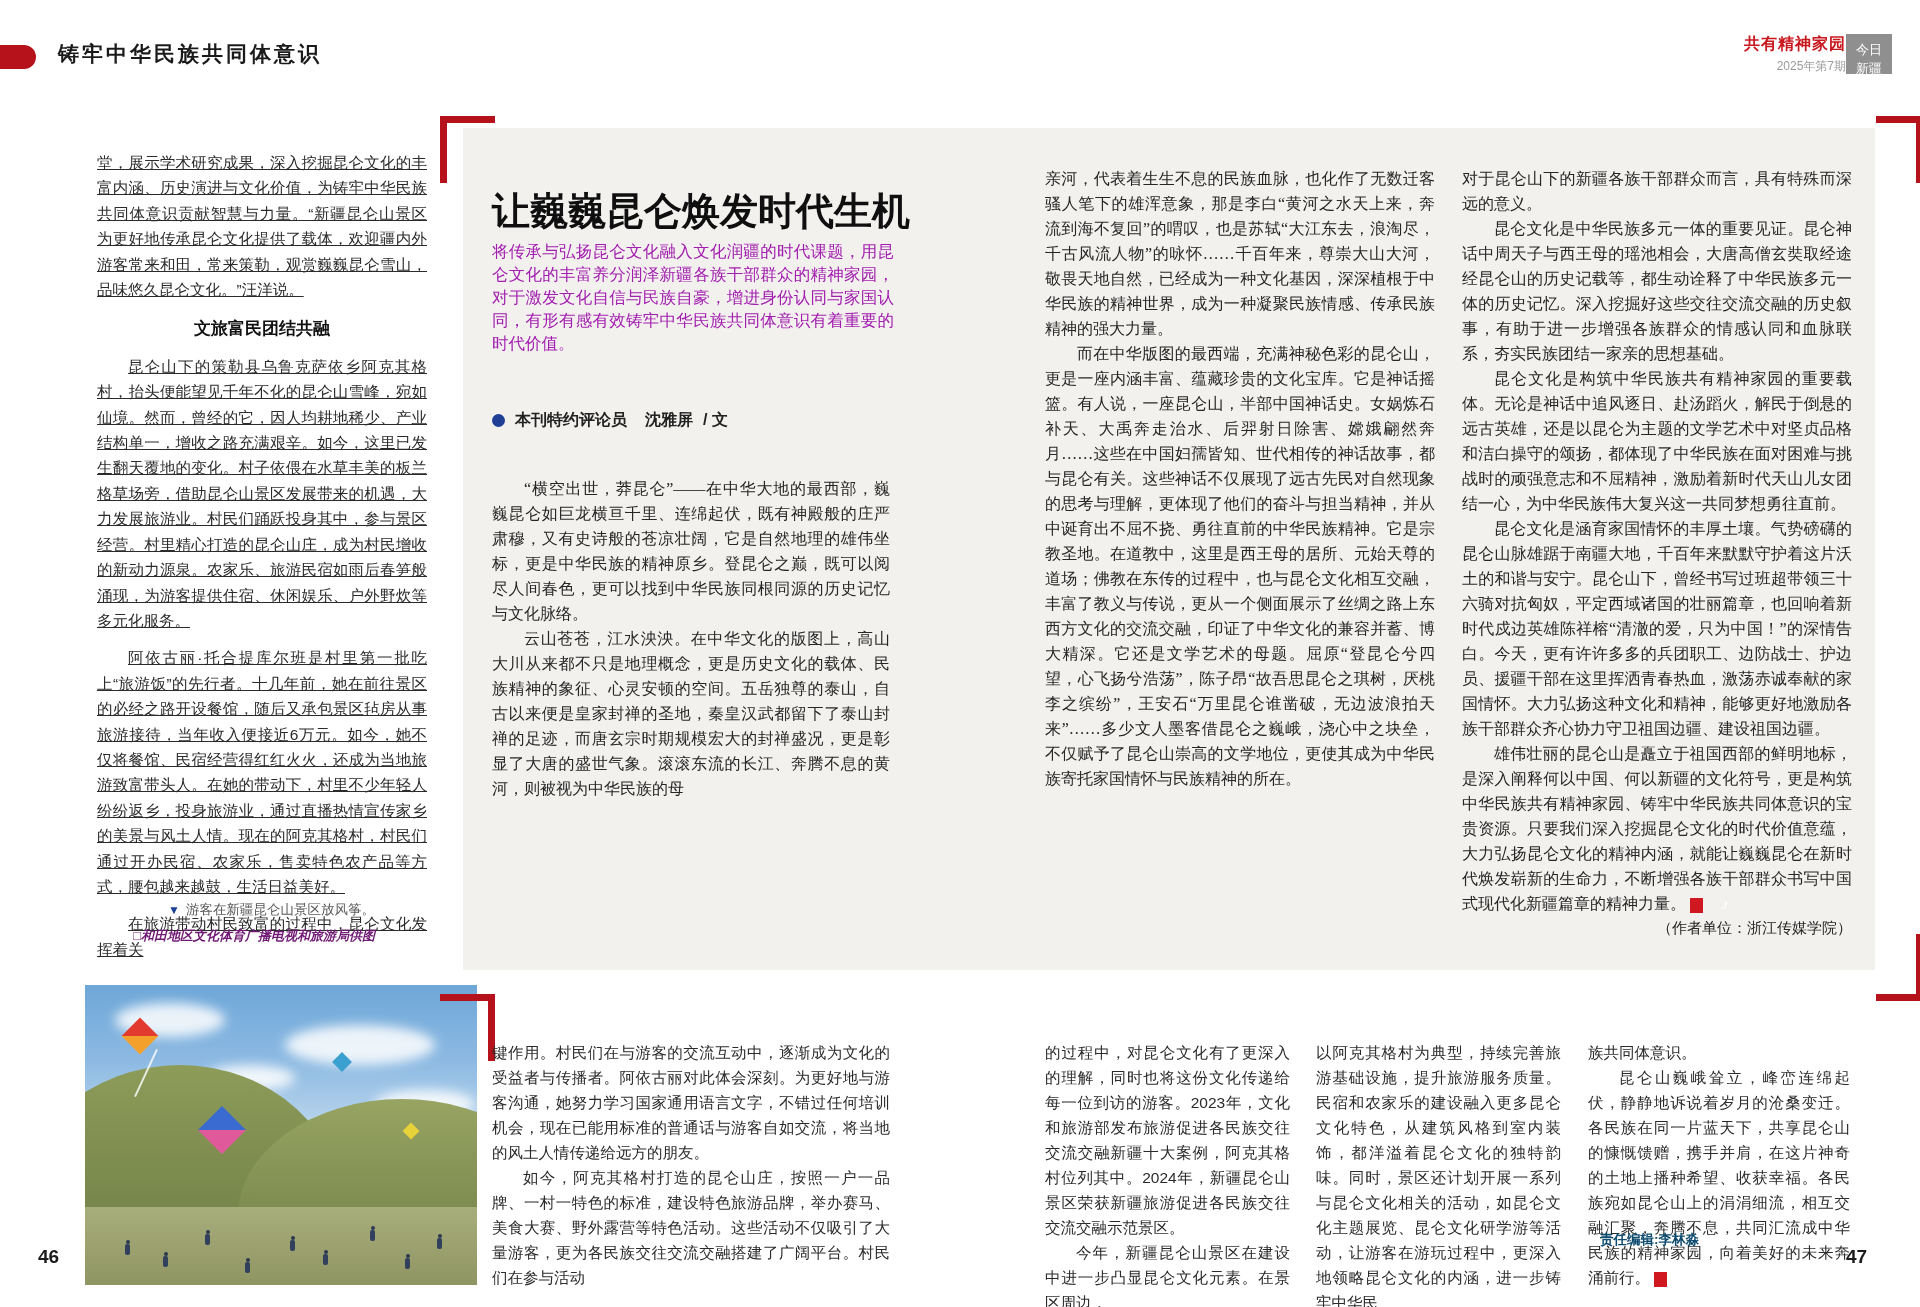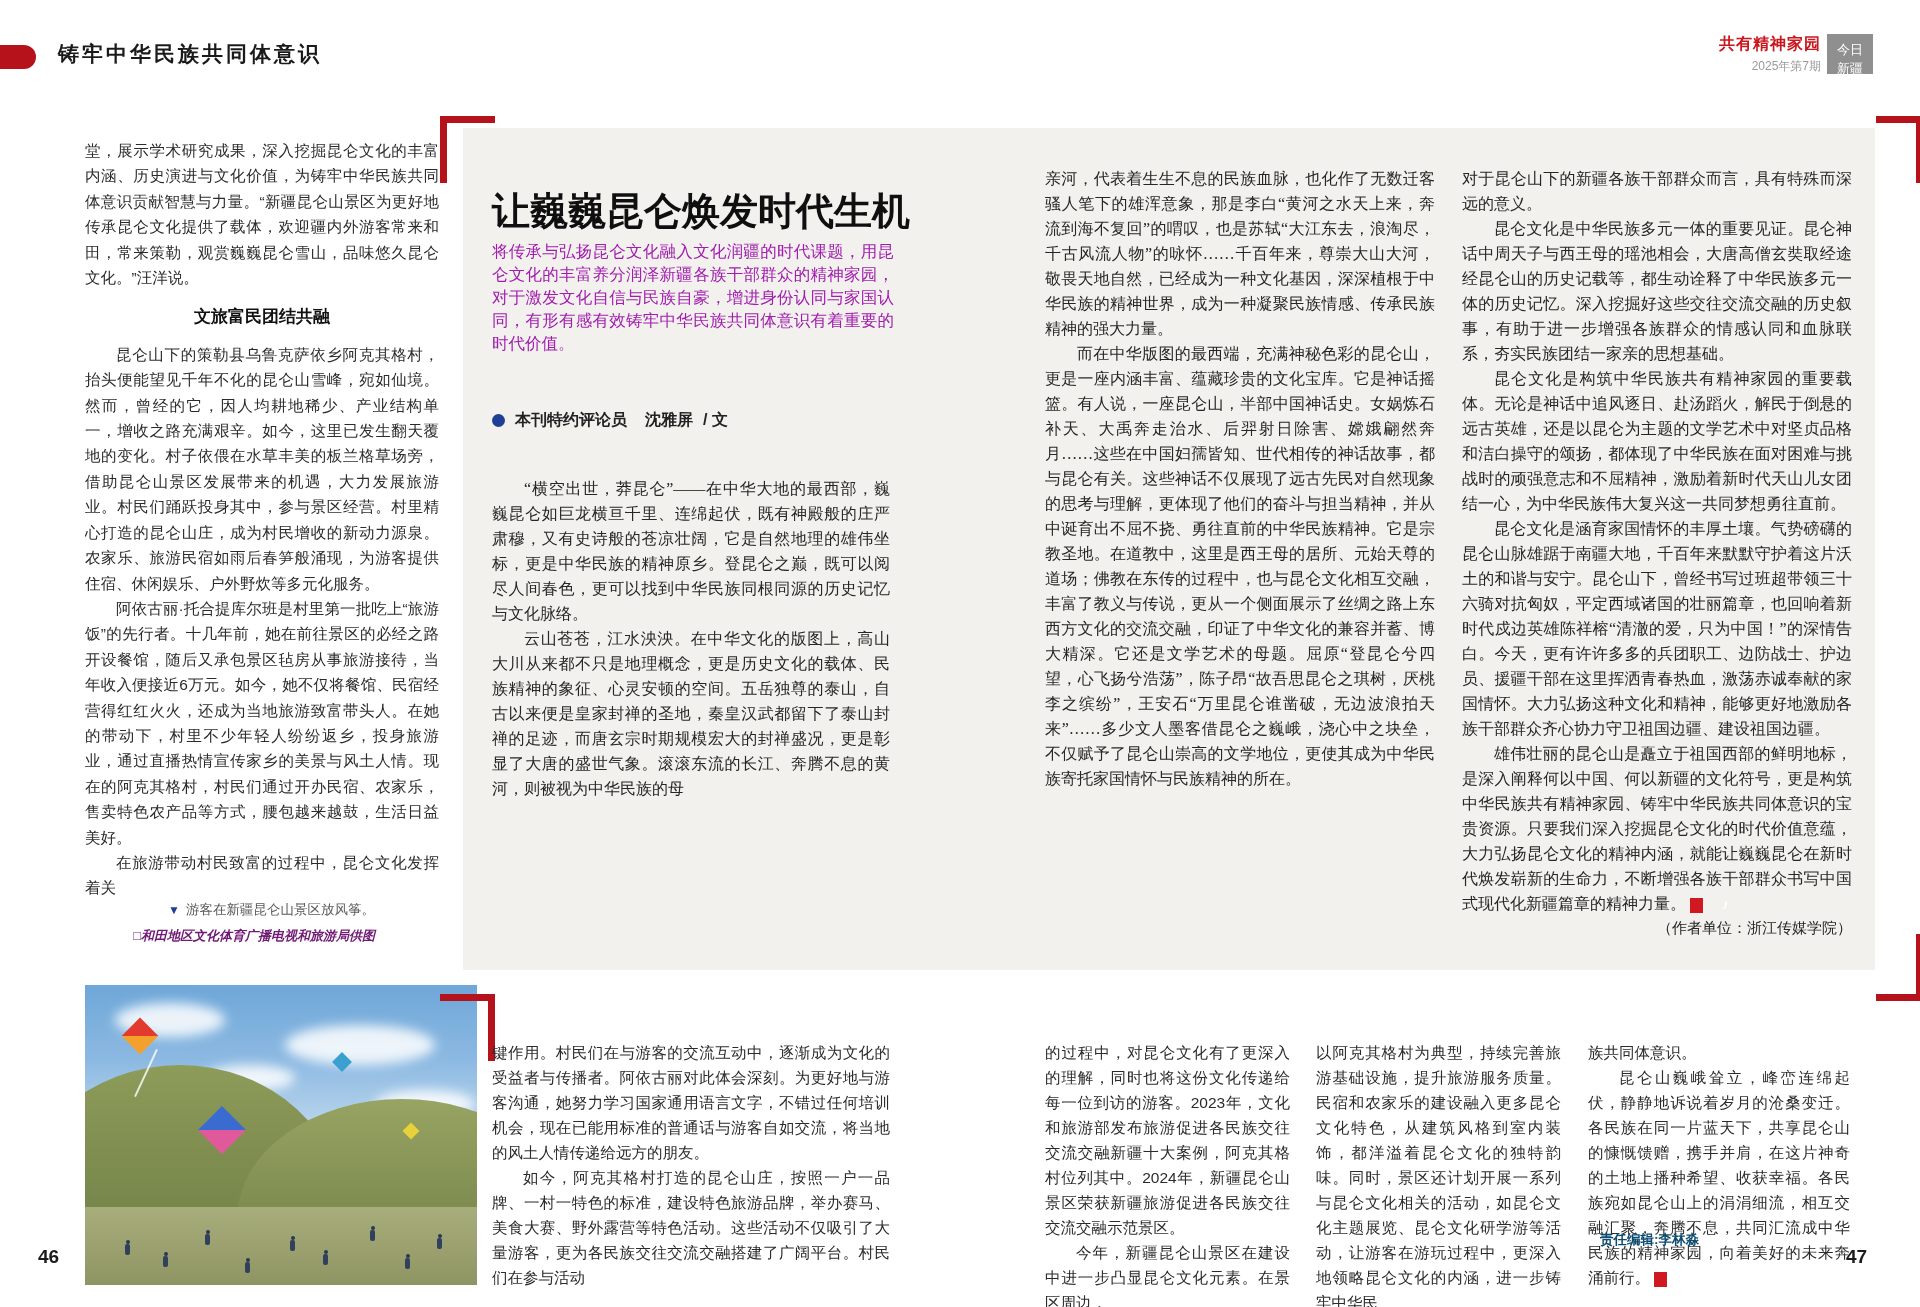--- a/index.html
+++ b/index.html
@@ -4,31 +4,31 @@
 <style>
   html,body{margin:0;padding:0;}
   body{width:1920px;height:1307px;position:relative;background:#ffffff;
        font-family:"Liberation Sans",sans-serif;color:#222;}
   .abs{position:absolute;}
   
   .hdr-badge{left:0;top:45px;width:36px;height:24px;background:#b5121b;
              border-radius:0 12px 12px 0;}
   .hdr-title{left:58px;top:40px;font-size:21px;font-weight:bold;color:#1a1a1a;
              font-family:Liberation Sans, sans-serif;letter-spacing:3px;}
-  .hdr-right{right:47px;top:34px;display:flex;align-items:flex-start;gap:6px;}
+  .hdr-right{right:28px;top:34px;display:flex;align-items:flex-start;gap:0;}
   .hdr-right .txts{text-align:right;}
   .hdr-theme{font-size:16px;font-weight:bold;color:#c9171e;letter-spacing:1px;}
   .hdr-issue{font-size:12px;color:#9a9a9a;margin-top:3px;}
   .hdr-mag{width:46px;height:40px;background:#8f8f8f;color:#fff;text-align:center;
            font-family:"Liberation Serif",serif;font-size:13px;line-height:19px;
            padding-top:6px;box-sizing:border-box;}
   
   .col1{left:85px;top:138px;width:354px;}
   .story{font-size:15.5px;line-height:25.4px;text-align:justify;color:#2b2b2b;}
-  .story p{margin:0;}
+  .story p{margin:12px;text-decoration:underline;}
   .story p.ind{text-indent:2em;}
   .c1-head{font-size:17px;font-weight:bold;text-align:center;color:#111;
            margin:14px 0 12px 0;}
   
   .caption{left:69px;top:901px;width:306px;text-align:right;}
   .cap1{font-size:13.5px;color:#595959;}
   .cap-tri{color:#1d3f94;font-size:12px;margin-right:6px;}
   .cap2{font-size:13px;font-weight:bold;font-style:italic;color:#701a75;margin-top:8px;}
   .photo{left:85px;top:985px;width:392px;height:300px;overflow:hidden;
          background:linear-gradient(180deg,#6ea7d8 0%,#8cb9e2 25%,#c4dcef 52%,#e2eaea 60%);}

